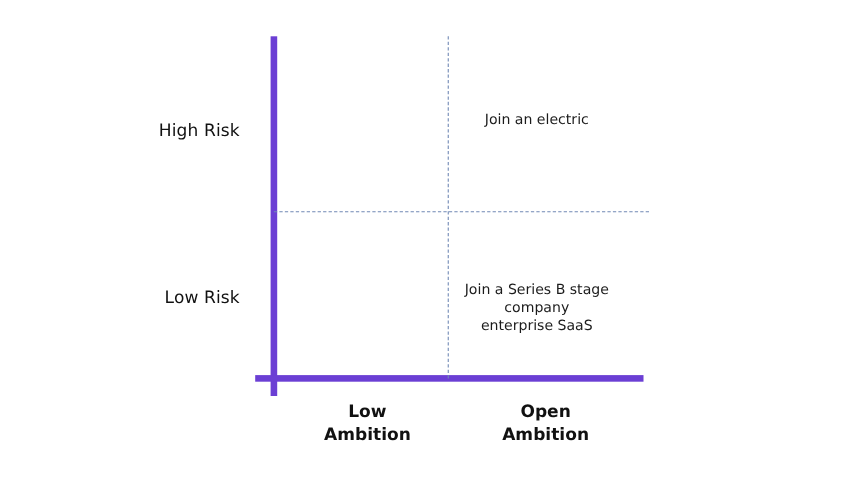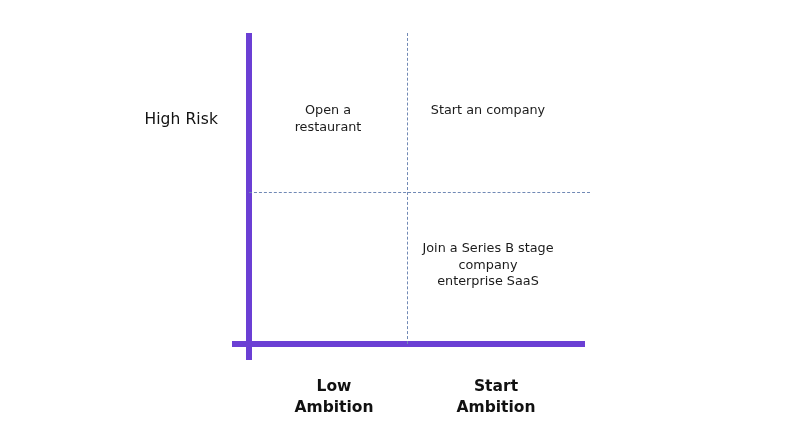--- a/index.html
+++ b/index.html
@@ -70,70 +70,66 @@
   .y-label.low  { right: 570px; top: 261px; }
 
   .x-label {
     position: absolute;
     text-align: center;
     font-weight: bold;
     font-size: 15.5px;
     line-height: 1.36;
     color: #111111;
     width: 170px;
-    margin-top: 12px;
   }
   .x-label.low  { left: 249px; top: 364px; }
   .x-label.high { left: 411px; top: 364px; }
   .x-label .line { display: block; }
 
   
   .item {
     position: absolute;
     text-align: center;
     font-size: 12.8px;
     line-height: 1.30;
     color: #1b1b1b;
     width: 170px;
   }
   .item .line { display: block; }
 
   .item.top-left   { left: 243px; top: 102px; }
   .item.top-right  { left: 403px; top: 102px; }
-  .item.bottom-right { left: 403px; top: 240px; }
+  .item.bottom-right { left: 403px; top: 256px; }
 </style>
 </head>
 <body>
 
 <div id="canvas">
 
   <div class="axis-v"></div>
   <div class="axis-h"></div>
 
   <div class="guide-v"></div>
   <div class="guide-h"></div>
 
   <div class="y-label high">High Risk</div>
+  <div class="y-label low">Low Risk</div>
 
   <div class="x-label low">
     <span class="line">Low</span>
     <span class="line">Ambition</span>
   </div>
   <div class="x-label high">
-    <span class="line">Start</span>
+    <span class="line">Open</span>
     <span class="line">Ambition</span>
   </div>
 
-  <div class="item top-left">
-    <span class="line">Open a</span>
-    <span class="line">restaurant</span>
-  </div>
 
   <div class="item top-right">
-    <span class="line">Start an company</span>
+    <span class="line">Join an electric</span>
   </div>
 
   <div class="item bottom-right">
     <span class="line">Join a Series B stage</span>
     <span class="line">company</span>
     <span class="line">enterprise SaaS</span>
   </div>
 
 </div>
 

